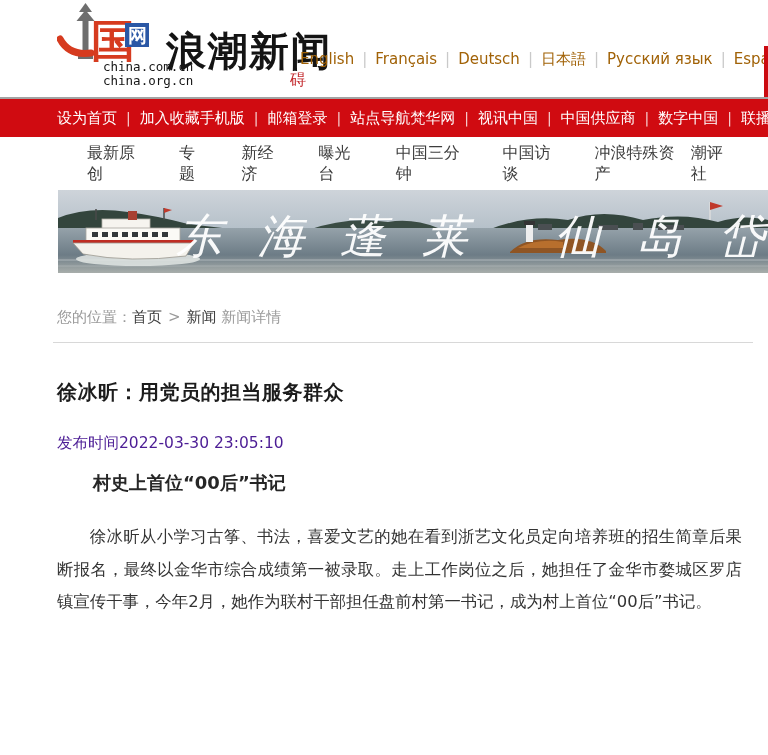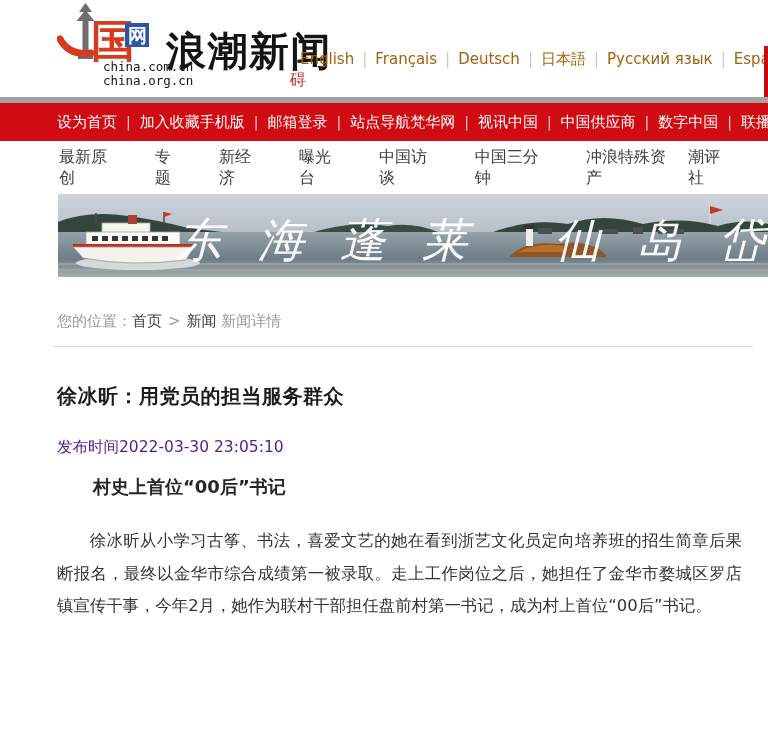--- a/index.html
+++ b/index.html
@@ -12,27 +12,27 @@
   .logo{position:absolute;left:57px;top:3px;width:160px;height:92px;cursor:pointer;}
   .logo-urls{position:absolute;left:46px;top:57px;font-family:"DejaVu Sans Mono","Liberation Mono",monospace;
     font-size:12.5px;line-height:13.5px;color:#151515;white-space:nowrap;}
   .site-name{position:absolute;left:166px;top:24px;font-size:40px;font-weight:700;color:#141414;letter-spacing:1.5px;}
   .lang-nav{position:absolute;left:300px;top:50px;font-size:15px;white-space:nowrap;}
   .llink{color:#a16207;cursor:pointer;margin-top:20px;}
   .lsep{color:#c9c9c9;margin:0 8px;}
   .access-char{position:absolute;left:290px;top:70px;font-size:16px;color:#c3272b;}
   .access-strip{position:absolute;right:0;top:46px;width:4px;height:51px;background:#cb0a10;}
   
-  .rednav{height:38px;background:#d00b11;border-top:6px solid #a3a3a3;display:flex;align-items:center;
+  .rednav{height:38px;background:#d00b11;border-top:2px solid #a3a3a3;display:flex;align-items:center;
     padding-left:57px;box-sizing:content-box;white-space:nowrap;}
   .rednav .ritem{color:#fff;font-size:15px;cursor:pointer;}
   .rednav .rgap{display:inline-block;width:12px;}
   .rednav .rsep{color:rgba(255,255,255,.8);margin:0 9px;font-size:14px;}
   
-  .subnav{height:53px;display:flex;align-items:center;padding-left:59px;font-size:16px;color:#3d3d3d;}
+  .subnav{height:53px;display:flex;align-items:center;padding-left:87px;font-size:16px;color:#3d3d3d;}
   .subnav .sitem{margin-right:33px;cursor:pointer;}
   .subnav .sitem:last-child{margin-left:-25px;}
   
   .banner{margin-left:58px;width:710px;height:83px;overflow:hidden;}
   
   .breadcrumb{padding:35px 0 15px 57px;font-size:15px;color:#9a9a9a;}
   .breadcrumb .bc-strong{color:#3f3f3f;cursor:pointer;}
   .breadcrumb .bc-sep{margin:0 6px;color:#9a9a9a;}
   .divider{height:1px;background:#d8d8d8;margin-left:53px;width:700px;}
   
@@ -98,22 +98,22 @@
     <span class="rsep">|</span>
     <span class="ritem">联播</span>
     <span class="rgap"></span>
   </div>
 
 <div class="subnav">
     <span class="sitem">最新原创</span>
     <span class="sitem">专题</span>
     <span class="sitem">新经济</span>
     <span class="sitem">曝光台</span>
+    <span class="sitem">中国三分钟</span>
     <span class="sitem">中国访谈</span>
-    <span class="sitem">中国三分钟</span>
     <span class="sitem">冲浪特殊资产</span>
     <span class="sitem">潮评社</span>
   </div>
 
 <div class="banner">
   <svg width="710" height="83" viewBox="0 0 710 83">
     <defs>
       <linearGradient id="skyG" x1="0" y1="0" x2="0" y2="1">
         <stop offset="0" stop-color="#ced4da"></stop>
           <stop offset="1" stop-color="#b2bec7"></stop>

